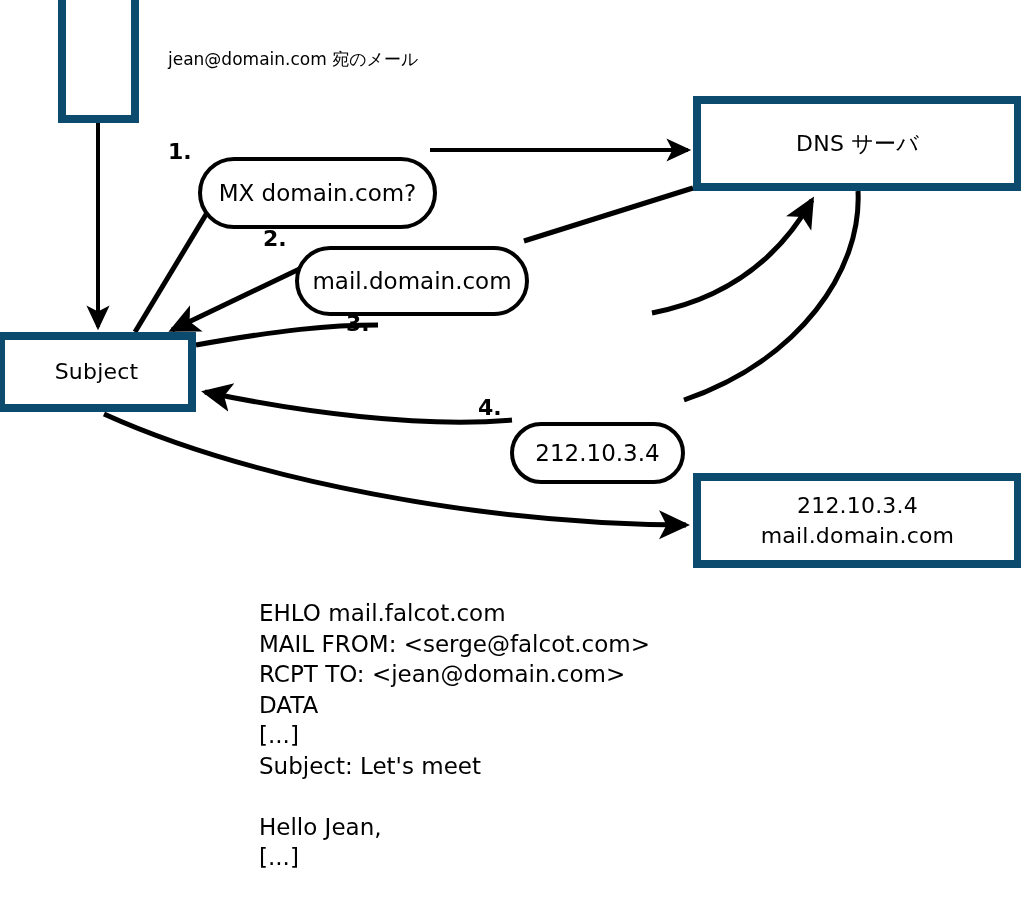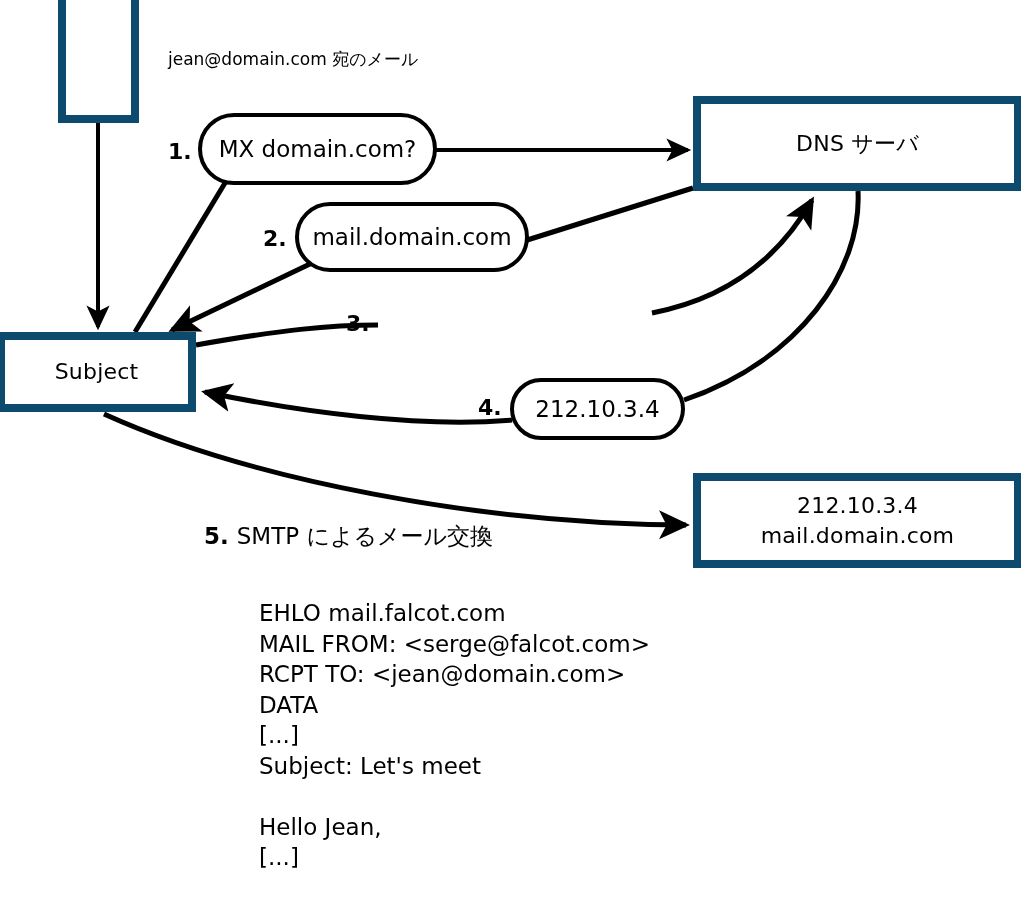--- a/index.html
+++ b/index.html
@@ -42,20 +42,21 @@
     position: absolute;
     box-sizing: border-box;
     border: 4px solid #000000;
     background: #ffffff;
     display: flex;
     align-items: center;
     justify-content: center;
     text-align: center;
     font-size: 23px;
     white-space: nowrap;
+    margin-top: 44px;
   }
   .step-num {
     position: absolute;
     font-weight: bold;
     font-size: 22px;
     color: #000000;
     white-space: nowrap;
   }
   .plain-label {
     position: absolute;
@@ -147,19 +148,16 @@
 
   <div class="step-num" style="left:346px; top:311px;">3.</div>
 
   <div class="step-num" style="left:478px; top:395px;">4.</div>
   <div class="bubble" id="bubble-4" style="left:510px; top:378px; width:175px; height:62px; border-radius:31px;">
     <span>212.10.3.4</span>
   </div>
 
   <div class="plain-label" style="left:168px; top:48px;">jean@domain.com 宛のメール</div>
 
-  <div class="smtp-label" style="left:204px; top:521px;">
-    <span class="num">5.</span><span>SMTP によるメール交換</span>
-  </div>
 
   <div id="smtp-transcript" style="left:247px; top:598px;"><div class="transcript-line">EHLO mail.falcot.com</div><div class="transcript-line">MAIL FROM: &lt;serge@falcot.com&gt;</div><div class="transcript-line">RCPT TO: &lt;jean@domain.com&gt;</div><div class="transcript-line">DATA</div><div class="transcript-line">[...]</div><div class="transcript-line">Subject: Let's meet</div><div class="transcript-line">&nbsp;</div><div class="transcript-line">Hello Jean,</div><div class="transcript-line">[...]</div><div class="transcript-line">&nbsp;</div><div class="transcript-line">.</div></div>
 
 </div>
 
 </body></html>

